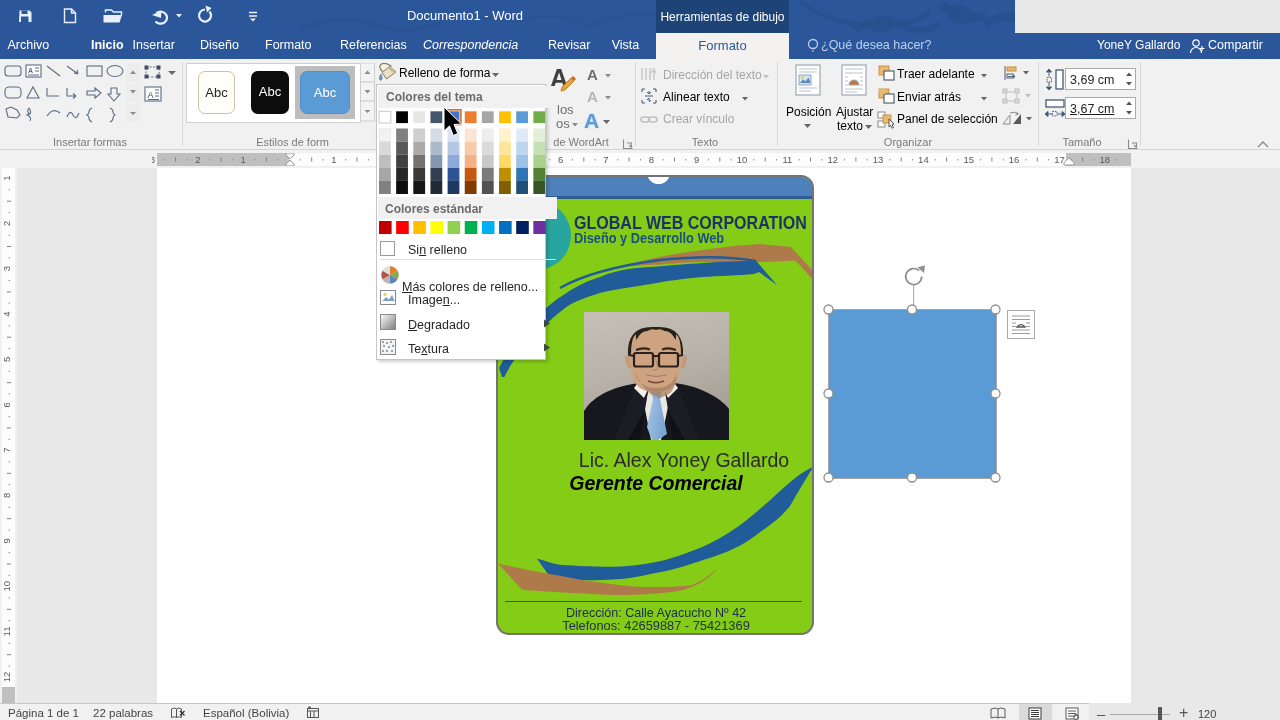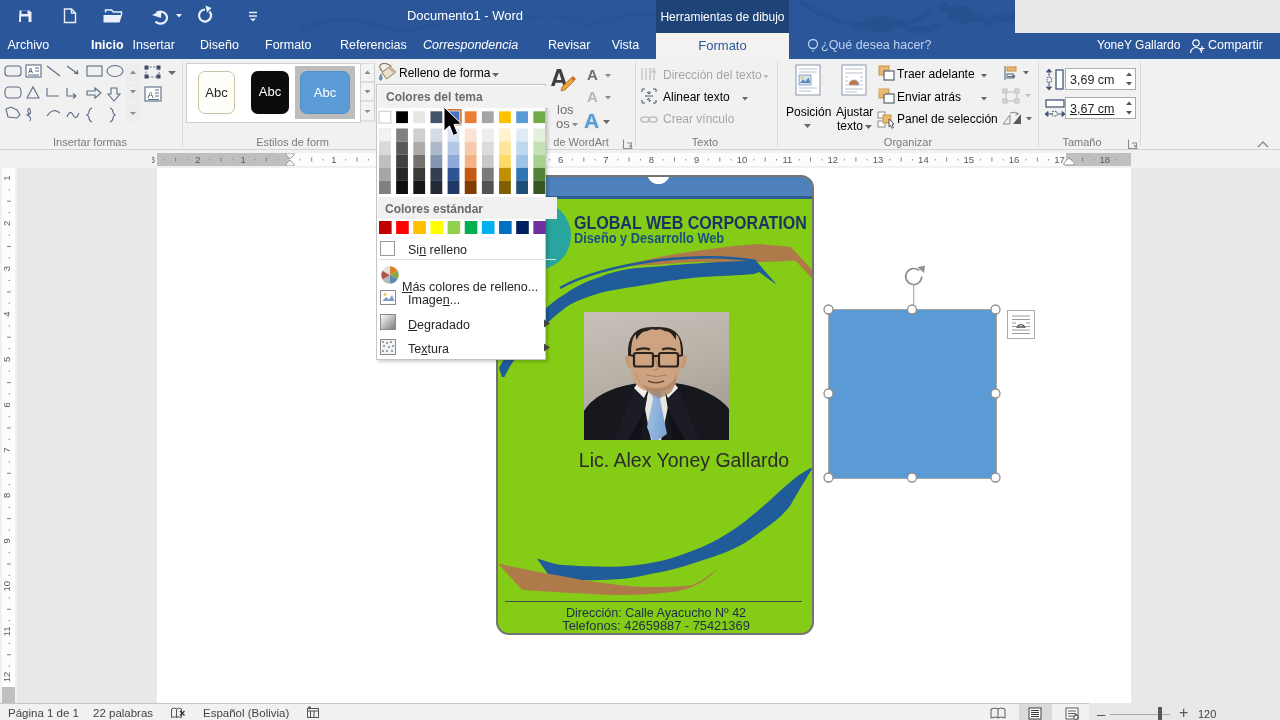--- a/index.html
+++ b/index.html
@@ -536,20 +536,21 @@
 
       <path d="M44,44 q-2,-31 27.5,-29 q29.5,-2 27.5,29 l-2,-2 q0,-16 -5,-20 q0.5,3 -0.5,6 q-4,-9 -11,-9 q-4,-3 -8.5,-1 q-4.5,-2 -8.5,1 q-7,0 -11,9 q-1,-3 -0.5,-6 q-5,4 -5,20 Z" fill="#272119"></path>
 
       <path d="M52,38 q7,-3 14,-0.5 M78,37.5 q7,-2.5 14,0.5" stroke="#33291f" stroke-width="2.2" fill="none"></path>
 
       <rect x="50" y="41" width="19" height="13.5" rx="2" fill="none" stroke="#2a211c" stroke-width="2.2"></rect>
       <rect x="75" y="41" width="19" height="13.5" rx="2" fill="none" stroke="#2a211c" stroke-width="2.2"></rect>
       <path d="M69,44 h6 M50,44 l-5,-1 M94,44 l5,-1" stroke="#2a211c" stroke-width="2" fill="none"></path>
     </svg>
     <div style="position:absolute;left:0;top:272px;width:372px;text-align:center;font-size:19.5px;color:#2b2b2b;">Lic. Alex Yoney Gallardo</div>
+    <div style="position:absolute;left:0;top:295px;width:316px;text-align:center;font-size:19.5px;font-weight:bold;font-style:italic;color:#000;">Gerente Comercial</div>
     <svg width="316" height="140" style="position:absolute;left:0;top:285px">
 
       <path d="M38.8,96.5 C48,99 58,103 68.2,103.3 C95,104.8 110,105 122.6,104.5 C140,103.5 155,101 167.9,97.7 C185,93 200,87 213.2,80.7 C226,74 237,67 247.2,59.2 C260,49 270,40 281.2,29.7 C293,19 305,9 315.2,5 C303,25 297,35 292.5,43.3 C281,58 270,64 258.6,72.8 C244,84 228,91 213.2,95.4 C198,100 182,106 167.9,109 C152,112 137,116 122.6,116.9 C107,118 90,118.5 77.3,118.1 C69,118 60,117.5 53.5,116.9 Z" fill="#1f5c99"></path>
 
       <path d="M0,101.4 C20,106 40,110 54.7,112.4 C75,116 88,119 100,120.3 C115,122.5 130,124.5 145.3,124.9 C160,125.3 178,124.5 190.6,123.7 C202,122 212,112 220,106 C210,118 196,126 180,129 C160,132.5 125,133.5 109,132.7 C80,131.5 45,129.5 24,127.8 Z" fill="#ae7a49"></path>
     </svg>
     <div style="position:absolute;left:7px;top:424px;width:297px;height:1px;background:#4a4a4a;"></div>
     <div style="position:absolute;left:22px;top:427.5px;width:272px;text-align:center;font-size:13.5px;color:#20304a;transform:scaleX(0.93);">Dirección: Calle Ayacucho Nº 42</div>
     <div style="position:absolute;left:22px;top:441px;width:272px;text-align:center;font-size:13.5px;color:#20304a;transform:scaleX(0.95);">Telefonos: 42659887 - 75421369</div>
   </div>

